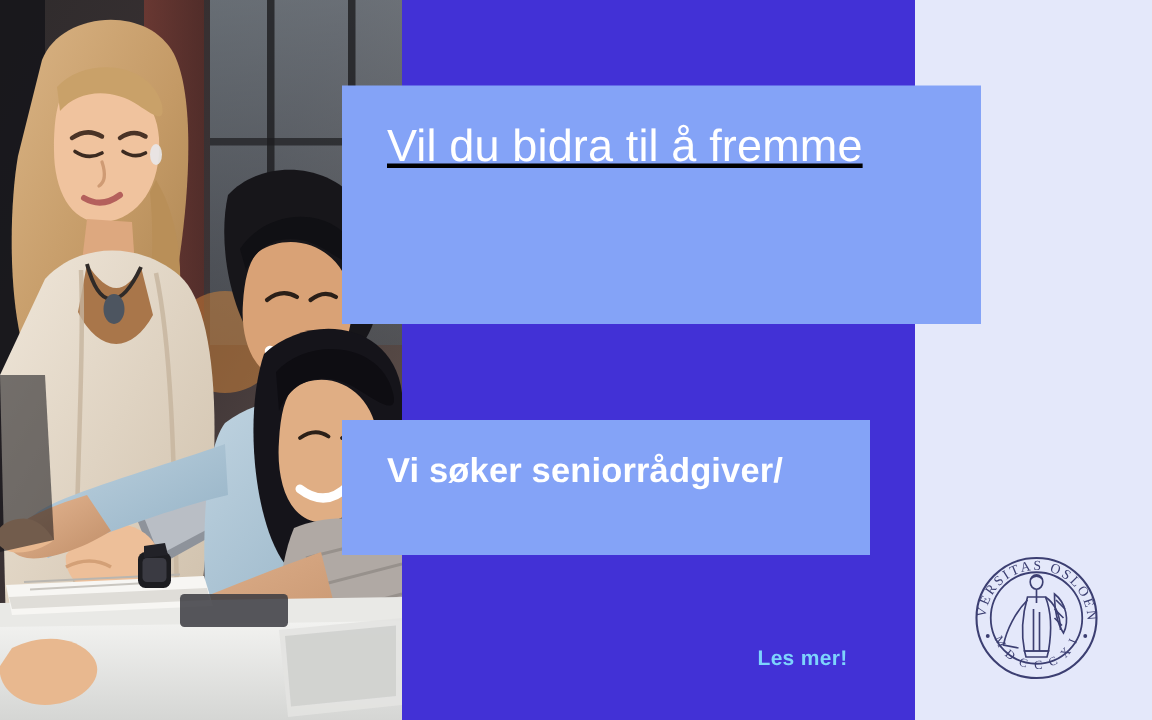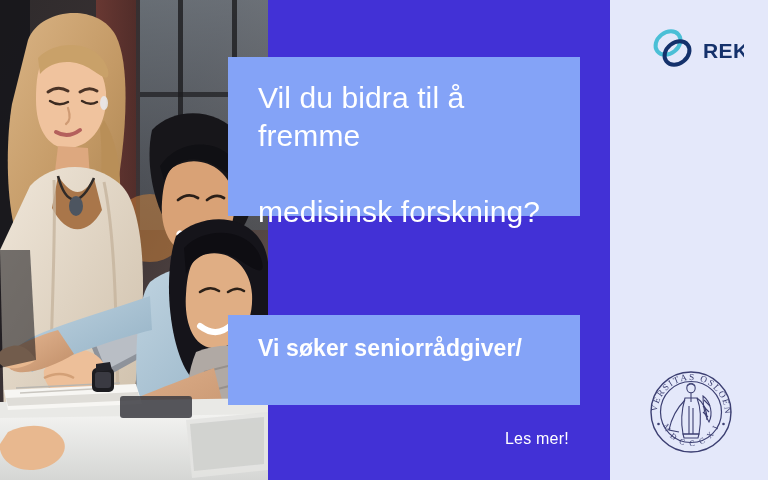--- a/index.html
+++ b/index.html
@@ -43,31 +43,31 @@
   #photo svg { display: block; width: 268px; height: 480px; }
 
   
   .msg-box {
     position: absolute;
     background: #84A3F7;
   }
   #headline-box {
     left: 228px;
     top: 57px;
-    width: 352px;
+    width: 426px;
     height: 159px;
     padding: 22px 26px 0 30px;
+    text-decoration: underline;
   }
   #subhead-box {
     left: 228px;
     top: 280px;
     width: 352px;
     height: 90px;
     padding: 18px 26px 0 30px;
-    margin-top: 35px;
   }
 
   #headline {
     color: #ffffff;
     font-size: 30px;
     line-height: 38px;
     font-weight: 400;
     letter-spacing: 0.1px;
   }
   #subhead {
@@ -76,23 +76,23 @@
     line-height: 30px;
     font-weight: bold;
     letter-spacing: 0.1px;
   }
 
   
   #cta {
     position: absolute;
     left: 505px;
     top: 430px;
-    color: #ffffff;
-    font-size: 16px;
-    font-weight: normal;
+    color: #7dd3fc;
+    font-size: 14px;
+    font-weight: bold;
     letter-spacing: 0.2px;
   }
 
   
   #rek-logo {
     position: absolute;
     left: 648px;
     top: 26px;
     width: 96px;
     height: 46px;
@@ -264,38 +264,29 @@
       <path d="M8 432 C28 422 52 424 62 438 C72 452 54 470 30 470 C10 470 -2 456 0 444 Z" fill="#e8b88f"></path>
 
       <path d="M186 420 L268 412 L268 470 L192 478 Z" fill="#e3e3e1" opacity="0.9"></path>
       <path d="M190 424 L264 417 L264 464 L194 471 Z" fill="#cfd0ce" opacity="0.9"></path>
 
       <path d="M0 250 L30 250 L36 360 L0 368 Z" fill="#111116" opacity="0.55"></path>
     </svg>
   </div>
 
   <div class="msg-box" id="headline-box">
-    <div id="headline"><span>Vil du bidra til å fremme</span><br><br><span>medisinsk forskning?</span></div>
+    <div id="headline"><span>Vil du bidra til å fremme</span><br><br></div>
   </div>
 
   <div class="msg-box" id="subhead-box">
     <div id="subhead"><span>Vi søker seniorrådgiver/</span><br></div>
   </div>
 
   <div id="cta">Les mer!</div>
 
-  <div id="rek-logo">
-    <svg width="96" height="46" viewBox="0 0 96 46" xmlns="http://www.w3.org/2000/svg">
-      <g>
-        <ellipse cx="20" cy="17" rx="13.5" ry="10.5" transform="rotate(-38 20 17)" fill="none" stroke="#4BBFD6" stroke-width="4"></ellipse>
-        <ellipse cx="29" cy="27" rx="13.5" ry="10.5" transform="rotate(-38 29 27)" fill="none" stroke="#14316B" stroke-width="4"></ellipse>
-      </g>
-      <text x="55" y="32" font-family="'Liberation Sans', sans-serif" font-size="21" font-weight="bold" fill="#14316B" letter-spacing="0.4">REK</text>
-    </svg>
-  </div>
 
   <div id="uio-seal">
     <svg width="100" height="100" viewBox="0 0 100 100" xmlns="http://www.w3.org/2000/svg">
       <defs>
         <path id="arcTop" d="M 16,52 A 34,34 0 0 1 84,52" fill="none"></path>
         <path id="arcBottom" d="M 21,55 A 29,29 0 0 0 79,55" fill="none"></path>
       </defs>
       <g stroke="#3C3F72" fill="none">
         <circle cx="50" cy="50" r="40" stroke-width="1.4"></circle>
         <circle cx="50" cy="50" r="30.5" stroke-width="1.2"></circle>

